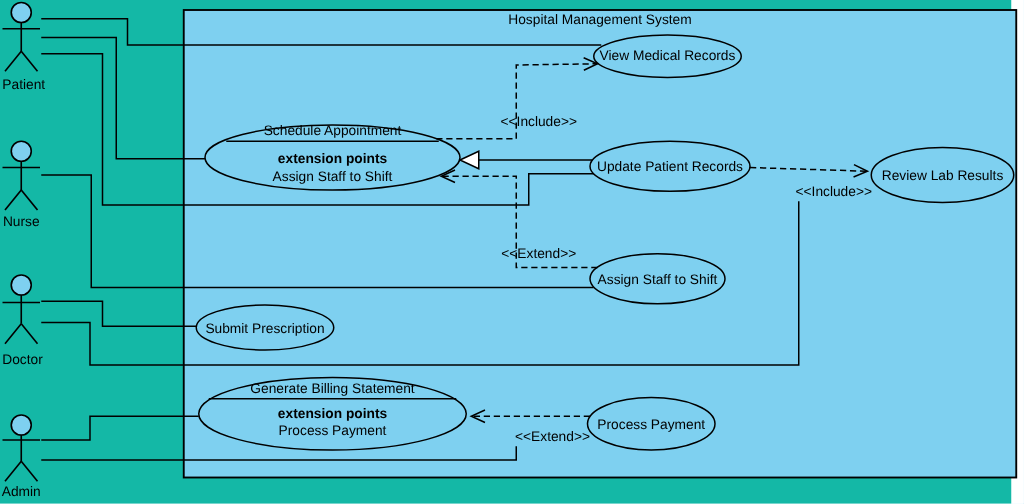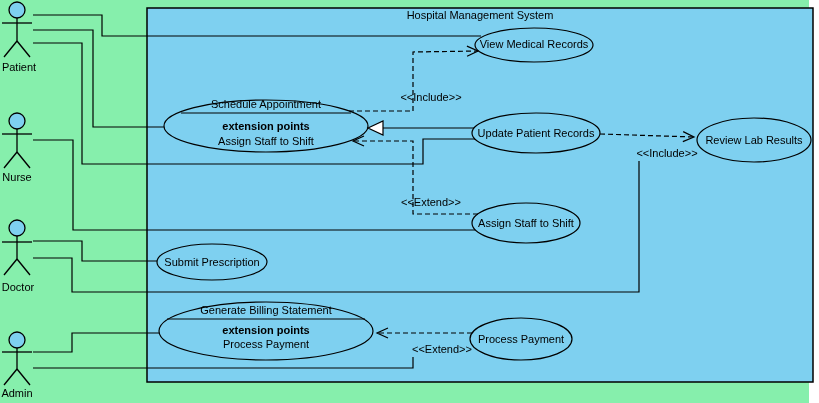--- a/index.html
+++ b/index.html
@@ -1,20 +1,20 @@
 <!DOCTYPE html>
 <html><head>
 <meta charset="utf-8">
 <style>
   html, body { margin: 0; padding: 0; background: #ffffff; }
   .canvas {
     position: relative;
     width: 809px;
     height: 403px;
-    background: #86efac;
+    background: #14b8a6;
     font-family: "Liberation Sans", sans-serif;
   }
   svg text {
     font-family: "Liberation Sans", sans-serif;
     font-size: 11px;
     fill: #000000;
   }
   svg text.bold { font-weight: bold; }
 </style>
 </head>

